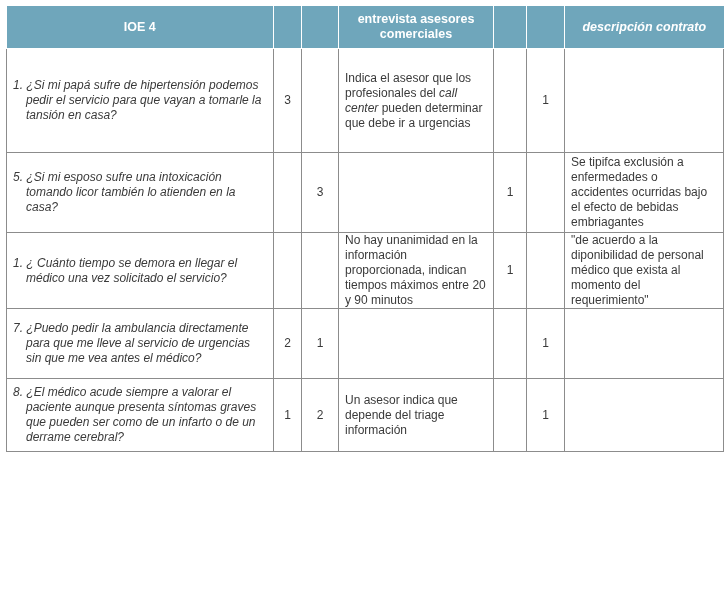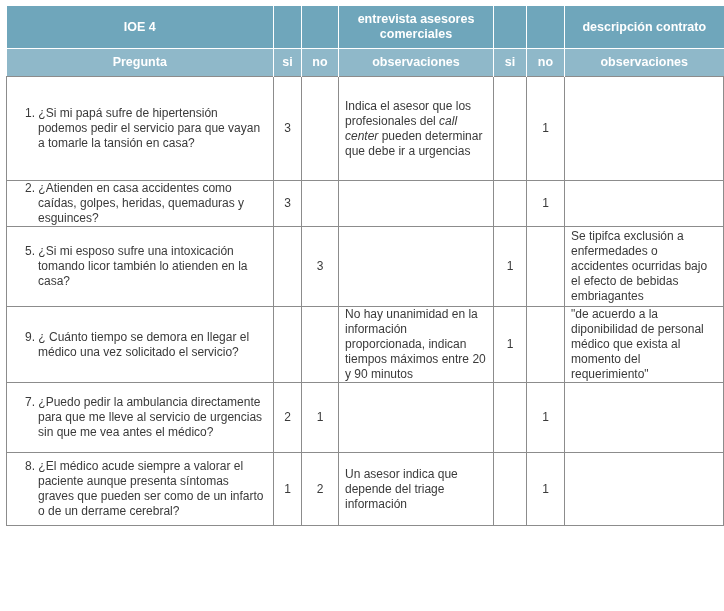--- a/index.html
+++ b/index.html
@@ -13,24 +13,24 @@
   col.c-obs1 { width: 155px; }
   col.c-si2 { width: 33px; }
   col.c-no2 { width: 38px; }
   col.c-obs2 { width: 159px; }
   th { color: #ffffff; font-weight: bold; font-size: 12.5px; text-align: center;
        border-left: 1px solid #ffffff; border-right: 1px solid #ffffff; padding: 0 4px;
        line-height: 15px; }
   tr.h1 th { background: #6fa6bb; height: 42px; border-bottom: 1px solid #ffffff; }
   tr.h2 th { background: #8fb8c9; height: 27px; }
   tr.h1 th:first-child, tr.h2 th:first-child { border-left: none; margin-top: 16px; }
-  tr.h1 th:last-child, tr.h2 th:last-child { border-right: none; }
+  tr.h1 th:last-child, tr.h2 th:last-child { border-right: none; font-style: italic; }
   td { border: 1px solid #8c8c8c; font-size: 12px; color: #3a3a3a; line-height: 15px;
        padding: 0 5px; vertical-align: middle; }
-  td.q { padding-left: 18px; }
+  td.q { padding-left: 6px; font-style: italic; }
   td.q .qt { display: block; padding-left: 13px; text-indent: -13px; }
   td.n { text-align: center; padding: 0; }
   td.obs { padding-left: 6px; }
   em { font-style: italic; }
 </style>
 </head>
 <body>
 
 <table>
   <colgroup>
@@ -45,67 +45,47 @@
   <thead>
     <tr class="h1">
       <th>IOE 4</th>
       <th></th>
       <th></th>
       <th>entrevista asesores comerciales</th>
       <th></th>
       <th></th>
       <th>descripción contrato</th>
     </tr>
-    <tr class="h2">
-      <th>Pregunta</th>
-      <th>si</th>
-      <th>no</th>
-      <th>observaciones</th>
-      <th>si</th>
-      <th>no</th>
-      <th>observaciones</th>
-    </tr>
   </thead>
   <tbody>
     <tr style="height:104px">
       <td class="q">
           <span class="qt">1. ¿Si mi papá sufre de hipertensión podemos pedir el servicio para que vayan a tomarle la tansión en casa?</span>
         </td>
       <td class="n">3</td>
       <td class="n"></td>
       <td class="obs"><span>Indica el asesor que los profesionales del </span><em>call center</em><span> pueden determinar que debe ir a urgencias</span></td>
-      <td class="n"></td>
-      <td class="n">1</td>
-      <td class="obs"></td>
-    </tr>
-    <tr style="height:44px">
-      <td class="q">
-          <span class="qt">2. ¿Atienden en casa accidentes como caídas, golpes, heridas, quemaduras y esguinces?</span>
-        </td>
-      <td class="n">3</td>
-      <td class="n"></td>
-      <td class="obs"></td>
       <td class="n"></td>
       <td class="n">1</td>
       <td class="obs"></td>
     </tr>
     <tr style="height:80px">
       <td class="q">
           <span class="qt">5. ¿Si mi esposo sufre una intoxicación tomando licor también lo atienden en la casa?</span>
         </td>
       <td class="n"></td>
       <td class="n">3</td>
       <td class="obs"></td>
       <td class="n">1</td>
       <td class="n"></td>
       <td class="obs">Se tipifca exclusión a enfermedades o accidentes ocurridas bajo el efecto de bebidas embriagantes</td>
     </tr>
     <tr style="height:72px">
       <td class="q">
-          <span class="qt">9. ¿ Cuánto tiempo se demora en llegar el médico una vez solicitado el servicio?</span>
+          <span class="qt">1. ¿ Cuánto tiempo se demora en llegar el médico una vez solicitado el servicio?</span>
         </td>
       <td class="n"></td>
       <td class="n"></td>
       <td class="obs">No hay unanimidad en la información proporcionada, indican tiempos máximos entre 20 y 90 minutos</td>
       <td class="n">1</td>
       <td class="n"></td>
       <td class="obs">"de acuerdo a la diponibilidad de personal médico que exista al momento del requerimiento"</td>
     </tr>
     <tr style="height:70px">
       <td class="q">

